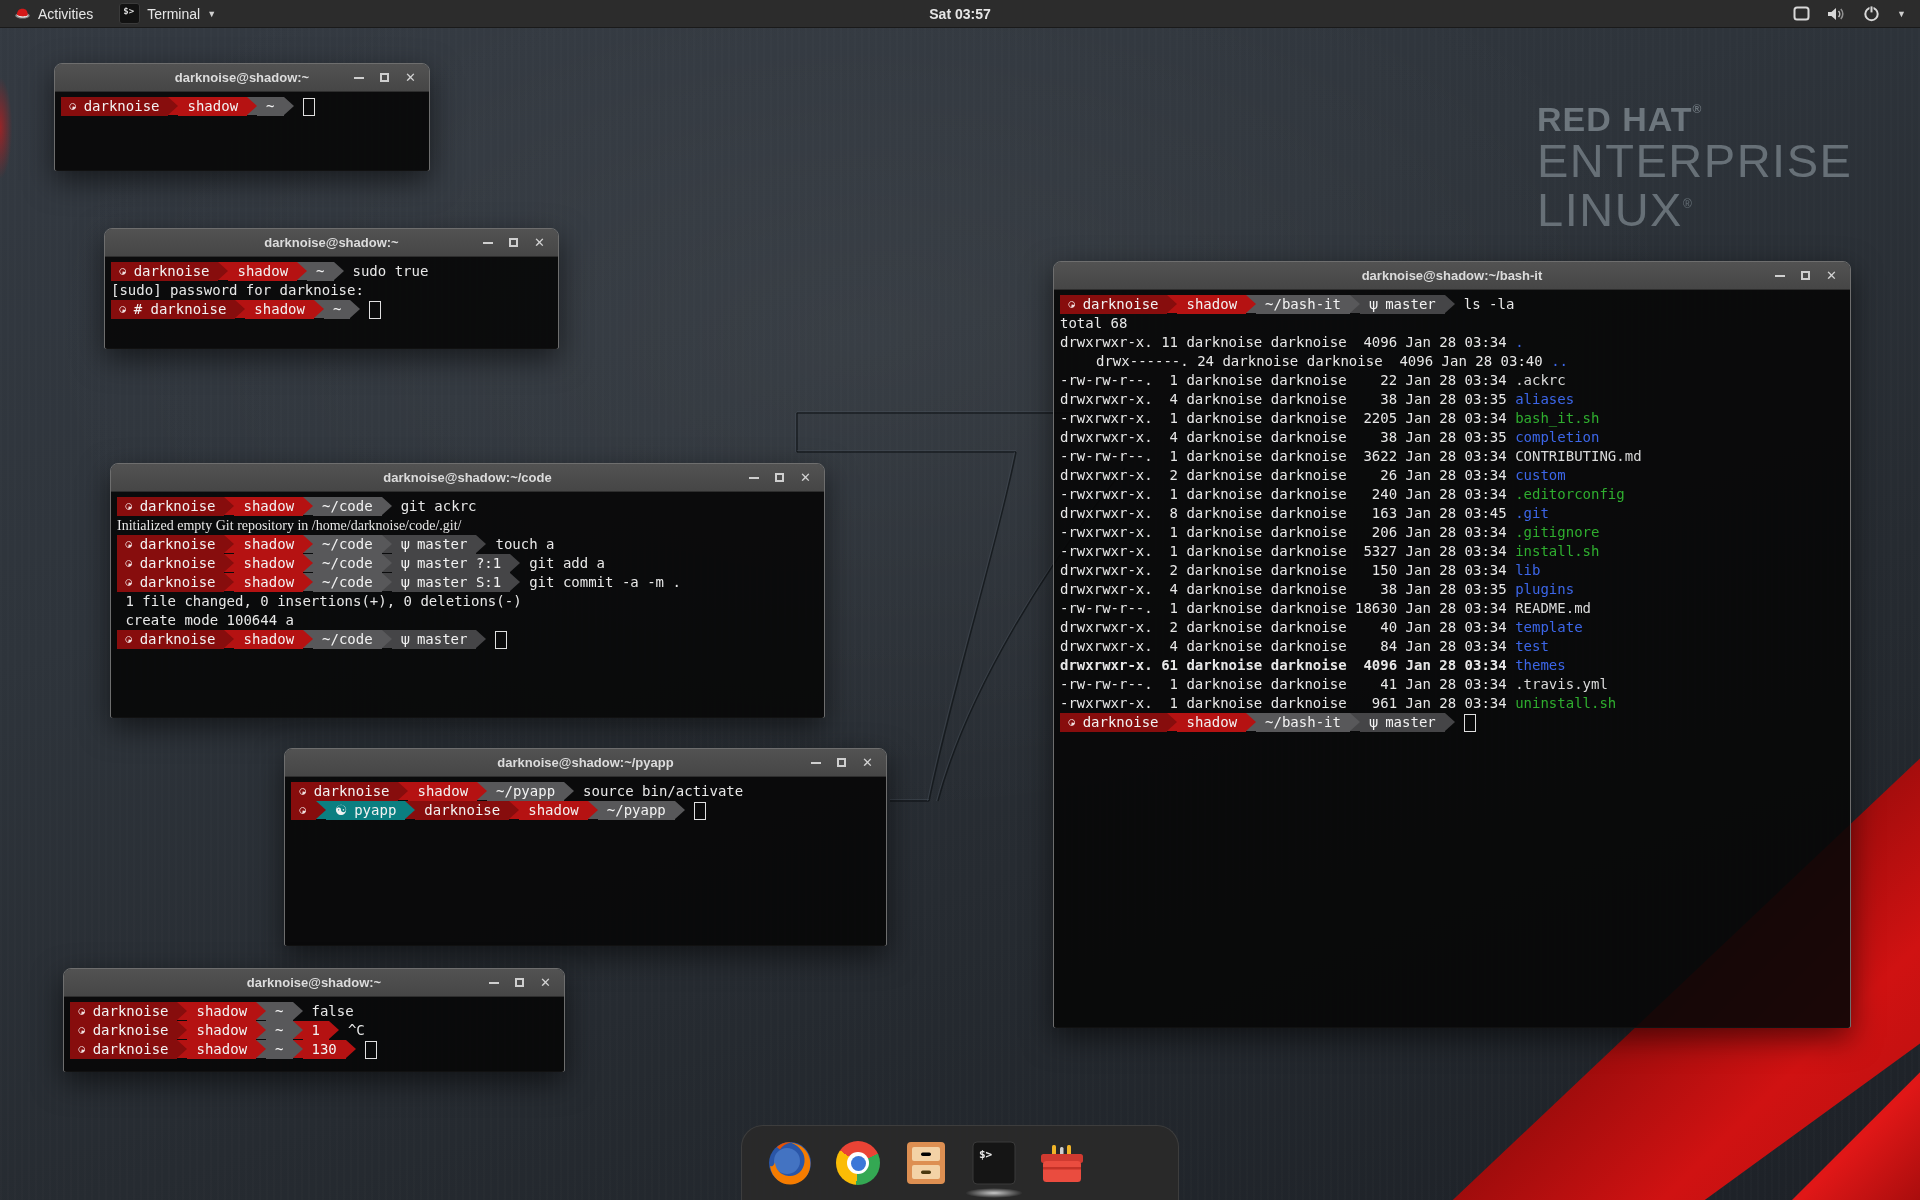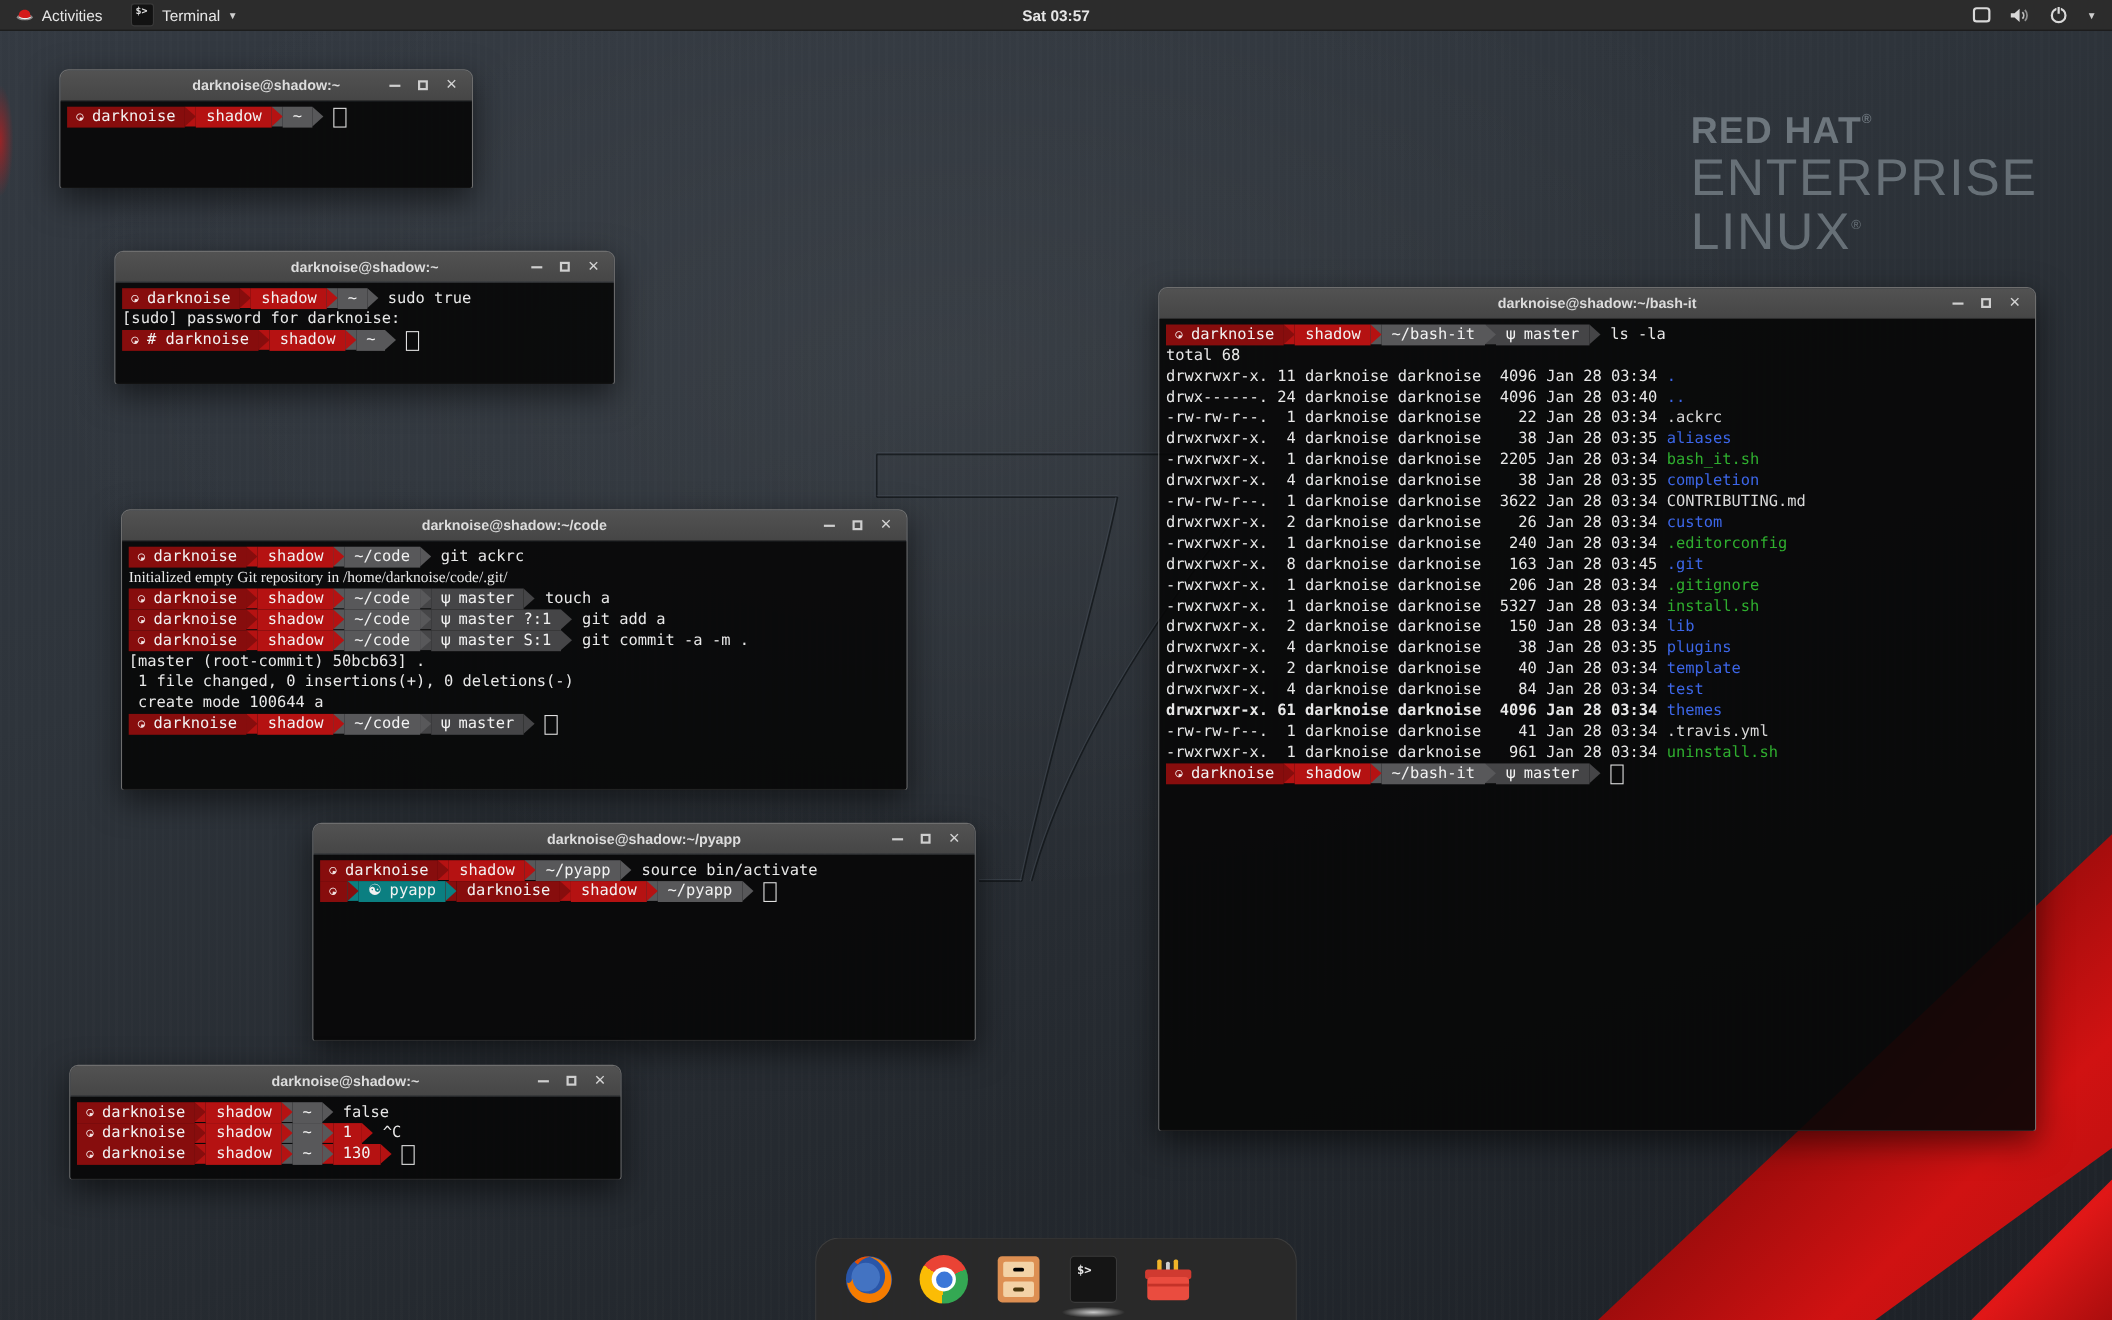--- a/index.html
+++ b/index.html
@@ -254,23 +254,20 @@
             <span class="pl-arrow" style="border-left-color: rgb(135, 13, 13); background: rgb(181, 18, 18);"></span>
             <span class="pl" style="background: rgb(181, 18, 18); color: rgb(242, 242, 242);"><span>shadow</span></span>
             <span class="pl-arrow" style="border-left-color: rgb(181, 18, 18); background: rgb(88, 88, 90);"></span>
             <span class="pl" style="background: rgb(88, 88, 90); color: rgb(242, 242, 242);"><span>~/code</span></span>
             <span class="pl-arrow" style="border-left-color: rgb(88, 88, 90); background: rgb(69, 69, 71);"></span>
             <span class="pl" style="background: rgb(69, 69, 71); color: rgb(242, 242, 242);"><span class="glyph">ψ</span><span>master S:1</span></span>
             <span class="pl-arrow" style="border-left-color: rgb(69, 69, 71);"></span>
             <span class="tx" style="color: rgb(232, 232, 232); margin-left: 9px;">git commit -a -m .</span>
           </div>
           <div class="term-line">
-            <span class="tx" style="color: rgb(232, 232, 232);">[master (root-commit) 50bcb63] .</span>
-          </div>
-          <div class="term-line">
             <span class="tx" style="color: rgb(232, 232, 232);"> 1 file changed, 0 insertions(+), 0 deletions(-)</span>
           </div>
           <div class="term-line">
             <span class="tx" style="color: rgb(232, 232, 232);"> create mode 100644 a</span>
           </div>
           <div class="term-line">
             <span class="pl" style="background: rgb(135, 13, 13); color: rgb(242, 242, 242);"><span class="swirl">◔</span><span>darknoise</span></span>
             <span class="pl-arrow" style="border-left-color: rgb(135, 13, 13); background: rgb(181, 18, 18);"></span>
             <span class="pl" style="background: rgb(181, 18, 18); color: rgb(242, 242, 242);"><span>shadow</span></span>
             <span class="pl-arrow" style="border-left-color: rgb(181, 18, 18); background: rgb(88, 88, 90);"></span>
@@ -393,21 +390,21 @@
             <span class="tx" style="color: rgb(232, 232, 232); margin-left: 9px;">ls -la</span>
           </div>
           <div class="term-line">
             <span class="tx" style="color: rgb(232, 232, 232);">total 68</span>
           </div>
           <div class="term-line">
             <span class="tx" style="color: rgb(232, 232, 232);">drwxrwxr-x. 11 darknoise darknoise  4096 Jan 28 03:34 </span>
             <span class="tx" style="color: rgb(60, 102, 232);">.</span>
           </div>
           <div class="term-line">
-            <span class="tx" style="color: rgb(232, 232, 232);">drwx------. 24 darknoise darknoise  4096 Jan 28 03:40 </span>
+            <span class="tx" style="color: rgb(232, 232, 232); margin-left: 36px;">drwx------. 24 darknoise darknoise  4096 Jan 28 03:40 </span>
             <span class="tx" style="color: rgb(60, 102, 232);">..</span>
           </div>
           <div class="term-line">
             <span class="tx" style="color: rgb(232, 232, 232);">-rw-rw-r--.  1 darknoise darknoise    22 Jan 28 03:34 </span>
             <span class="tx" style="color: rgb(217, 217, 217);">.ackrc</span>
           </div>
           <div class="term-line">
             <span class="tx" style="color: rgb(232, 232, 232);">drwxrwxr-x.  4 darknoise darknoise    38 Jan 28 03:35 </span>
             <span class="tx" style="color: rgb(60, 102, 232);">aliases</span>
           </div>
@@ -443,20 +440,24 @@
             <span class="tx" style="color: rgb(232, 232, 232);">-rwxrwxr-x.  1 darknoise darknoise  5327 Jan 28 03:34 </span>
             <span class="tx" style="color: rgb(47, 174, 47);">install.sh</span>
           </div>
           <div class="term-line">
             <span class="tx" style="color: rgb(232, 232, 232);">drwxrwxr-x.  2 darknoise darknoise   150 Jan 28 03:34 </span>
             <span class="tx" style="color: rgb(60, 102, 232);">lib</span>
           </div>
           <div class="term-line">
             <span class="tx" style="color: rgb(232, 232, 232);">drwxrwxr-x.  4 darknoise darknoise    38 Jan 28 03:35 </span>
             <span class="tx" style="color: rgb(60, 102, 232);">plugins</span>
+          </div>
+          <div class="term-line">
+            <span class="tx" style="color: rgb(232, 232, 232);">-rw-rw-r--.  1 darknoise darknoise 18630 Jan 28 03:34 </span>
+            <span class="tx" style="color: rgb(217, 217, 217);">README.md</span>
           </div>
           <div class="term-line">
             <span class="tx" style="color: rgb(232, 232, 232);">drwxrwxr-x.  2 darknoise darknoise    40 Jan 28 03:34 </span>
             <span class="tx" style="color: rgb(60, 102, 232);">template</span>
           </div>
           <div class="term-line">
             <span class="tx" style="color: rgb(232, 232, 232); text-align: center;">drwxrwxr-x.  4 darknoise darknoise    84 Jan 28 03:34 </span>
             <span class="tx" style="color: rgb(60, 102, 232);">test</span>
           </div>
           <div class="term-line">

